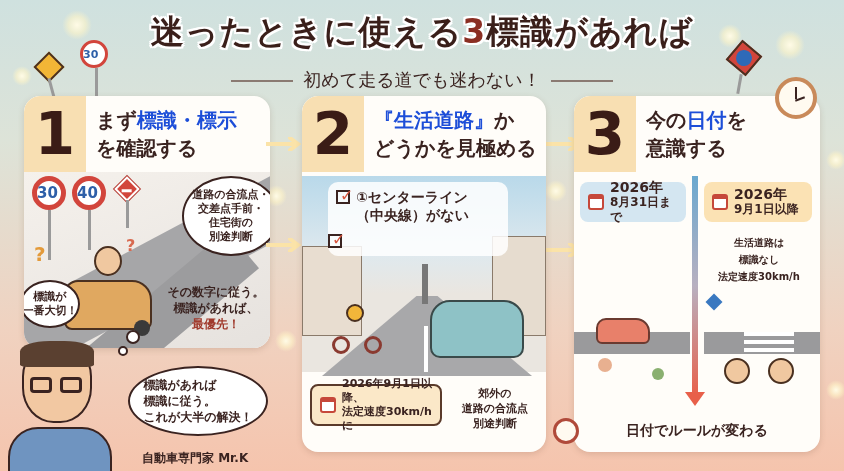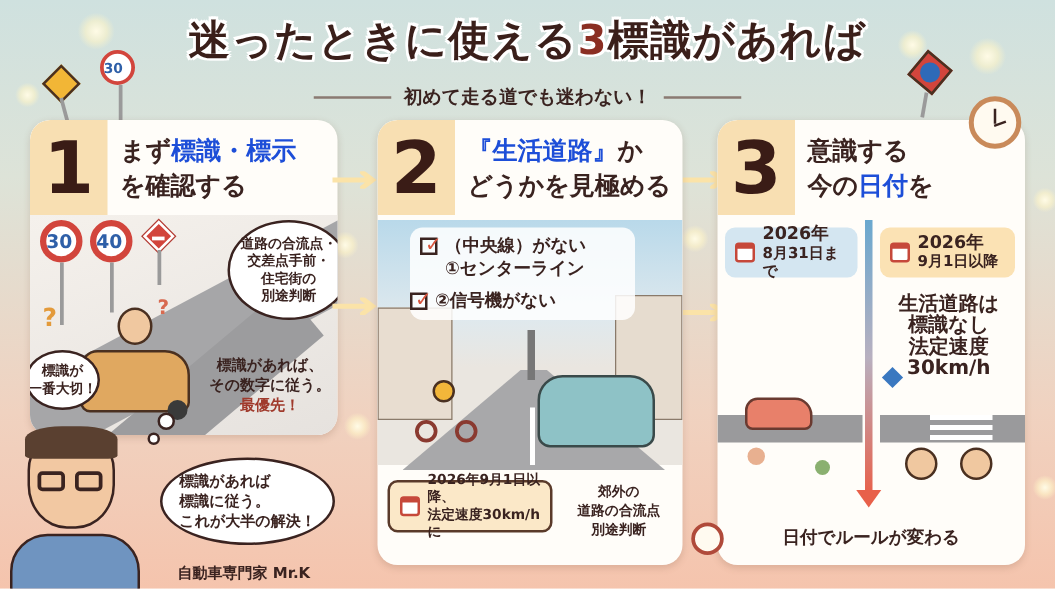--- a/index.html
+++ b/index.html
@@ -3,21 +3,21 @@
 <meta charset="utf-8">
 <style>
 *{box-sizing:border-box;margin:0;padding:0}
 body{width:844px;height:471px;overflow:hidden;font-family:"DejaVu Sans","Liberation Sans",sans-serif;color:#3a2320;}
 #root{position:relative;width:844px;height:471px;overflow:hidden;
 background:linear-gradient(180deg,#cfe1df 0%,#dde3d8 30%,#f0d2c0 70%,#f5c4ad 100%);}
 .glow{position:absolute;border-radius:50%;background:radial-gradient(circle,#fffbe6 0%,rgba(255,245,200,.6) 40%,rgba(255,240,200,0) 70%);}
 .title{position:absolute;left:0;width:844px;top:10px;text-align:center;font-weight:bold;font-size:33px;color:#3a1f1a;letter-spacing:1px;
 text-shadow:2px 2px 0 #fff,-2px -2px 0 #fff,2px -2px 0 #fff,-2px 2px 0 #fff,0 2px 0 #fff,0 -2px 0 #fff,2px 0 0 #fff,-2px 0 0 #fff;}
 .title .num{color:#8a2e22}
-.subtitle{position:absolute;top:68px;left:0;width:844px;text-align:center;font-weight:bold;font-size:15px;color:#3a2320;}
+.subtitle{position:absolute;top:68px;left:0;width:844px;text-align:center;font-weight:normal;font-size:18px;color:#3a2320;}
 .subtitle .line{display:inline-block;width:62px;height:2px;background:#8a7a72;vertical-align:middle;margin:0 10px;}
 .card{position:absolute;top:96px;background:#fffdf9;border-radius:16px;box-shadow:0 2px 6px rgba(120,80,60,.2);overflow:hidden;}
 .card .badge{position:absolute;left:0;top:0;width:62px;height:76px;background:#f8dfb2;border-radius:16px 0 0 0;
 display:flex;align-items:center;justify-content:center;font-size:58px;font-weight:bold;color:#3a1c16;}
 .card .head{position:absolute;left:72px;top:10px;font-size:20px;font-weight:bold;line-height:28px;color:#3a2320;}
 .card .head .hl{color:#1d4ed8}
 .scene{position:absolute;left:0;right:0;}
 .txt{position:absolute;font-weight:bold;text-align:center;font-size:12px;line-height:16px;color:#3a2320;}
 .bubble{position:absolute;background:#fff;border:2px solid #3a2320;border-radius:50%;display:flex;align-items:center;justify-content:center;text-align:center;font-weight:bold;font-size:11px;line-height:14px;color:#3a2320;}
 .arrow{position:absolute;width:38px;height:14px;}
@@ -103,22 +103,22 @@
       <div style="position:absolute;left:110px;top:148px;width:16px;height:16px;border-radius:50%;background:#3a3a3a"></div>
       <div style="position:absolute;left:10px;top:70px;font-size:20px;font-weight:bold;color:#e39a3a">?</div>
       <div style="position:absolute;left:102px;top:64px;font-size:16px;font-weight:bold;color:#d86a50">?</div>
       <div class="bubble" style="left:-4px;top:108px;width:60px;height:48px;border-radius:50%">
         <div>
             <div>標識が</div>
             <div>一番大切！</div>
           </div>
       </div>
       <div class="txt" style="left:140px;top:112px;width:104px;">
+        <div>その数字に従う。</div>
         <div>標識があれば、</div>
-        <div>その数字に従う。</div>
         <div style="color:#a03a2c">最優先！</div>
       </div>
     </div>
   </div>
 
   <svg class="arrow" style="left:266px;top:137px" viewBox="0 0 38 14">
       <path d="M0 7 H30 M24 1 L32 7 L24 13" stroke="#fbe3a8" stroke-width="4" fill="none" stroke-linecap="round"></path>
     </svg>
   <svg class="arrow" style="left:266px;top:238px" viewBox="0 0 38 14">
       <path d="M0 7 H30 M24 1 L32 7 L24 13" stroke="#fbe3a8" stroke-width="4" fill="none" stroke-linecap="round"></path>
@@ -165,29 +165,28 @@
       <div style="position:absolute;left:122px;top:150px;width:4px;height:46px;background:#fff"></div>
 
       <div style="position:absolute;left:120px;top:88px;width:6px;height:40px;background:#777"></div>
 
       <div style="position:absolute;left:26px;top:6px;width:180px;height:74px;background:rgba(255,255,255,.85);border-radius:10px;">
         <div style="position:absolute;left:8px;top:6px;display:flex;font-weight:bold;font-size:14px;line-height:18px">
           <span style="display:inline-block;width:14px;height:14px;border:2px solid #3a2320;margin:2px 6px 0 0;position:relative">
               <span style="position:absolute;left:2px;top:-4px;color:#d8553e;font-size:16px;line-height:16px">✓</span>
             </span>
           <div>
+              <div>①センターライン</div>
               <div>（中央線）がない</div>
-              <div>①センターライン</div>
             </div>
         </div>
         <div style="position:absolute;left:0px;top:50px;display:flex;font-weight:bold;font-size:14px;line-height:18px">
           <span style="display:inline-block;width:14px;height:14px;border:2px solid #3a2320;margin:2px 6px 0 0;position:relative">
               <span style="position:absolute;left:2px;top:-4px;color:#d8553e;font-size:16px;line-height:16px">✓</span>
             </span>
-          <div>②信号機がない</div>
         </div>
       </div>
 
       <div class="person" style="left:44px;top:128px;width:18px;height:18px;background:#f2b63a;border:2px solid #4a3020"></div>
       <div style="position:absolute;left:30px;top:160px;width:18px;height:18px;border-radius:50%;border:3px solid #8a3a30"></div>
       <div style="position:absolute;left:62px;top:160px;width:18px;height:18px;border-radius:50%;border:3px solid #8a3a30"></div>
 
       <div style="position:absolute;left:128px;top:124px;width:94px;height:58px;background:#8ec2c6;border:2px solid #3a4a4a;border-radius:20px 20px 10px 10px"></div>
     </div>
     <div class="datebox" style="left:8px;top:288px;width:132px;height:42px;background:#fbe8c8;border:2px solid #5a3a2a;font-size:11px;line-height:14px">
@@ -202,43 +201,43 @@
       <div>道路の合流点</div>
       <div>別途判断</div>
     </div>
   </div>
 
   <div class="card" style="left:574px;width:246px;height:356px">
     <div class="badge">
         <span>3</span>
       </div>
     <div class="head">
+      <div><span>今の</span><span class="hl">日付</span><span>を</span></div>
       <div>意識する</div>
-      <div><span>今の</span><span class="hl">日付</span><span>を</span></div>
     </div>
 
     <div style="position:absolute;left:118px;top:80px;width:6px;height:220px;background:linear-gradient(180deg,#6aa8cf 0%,#b8b0c0 50%,#e8604a 100%)"></div>
     <div style="position:absolute;left:111px;top:296px;width:0;height:0;border-left:10px solid transparent;border-right:10px solid transparent;border-top:14px solid #e8604a"></div>
 
     <div class="datebox" style="left:6px;top:86px;width:106px;height:40px;background:#d4e6f1;font-size:12px;line-height:15px">
       <span class="cal"></span>
       <div>
           <div style="font-size:14px">2026年</div>
           <div>8月31日まで</div>
         </div>
     </div>
 
     <div class="datebox" style="left:130px;top:86px;width:108px;height:40px;background:#fbe2b4;font-size:12px;line-height:15px">
       <span class="cal"></span>
       <div>
           <div style="font-size:14px">2026年</div>
           <div>9月1日以降</div>
         </div>
     </div>
-    <div class="txt" style="left:128px;top:138px;width:114px;font-size:16px;line-height:17px">
+    <div class="txt" style="left:128px;top:138px;width:114px;font-size:10px;line-height:17px">
       <div>生活道路は</div>
       <div>標識なし</div>
       <div>法定速度30km/h</div>
     </div>
 
     <div style="position:absolute;left:0;top:236px;width:116px;height:22px;background:#9a9a9c"></div>
     <div style="position:absolute;left:22px;top:222px;width:54px;height:26px;background:#e8806a;border:2px solid #6a3a30;border-radius:10px 14px 6px 6px"></div>
     <div class="person" style="left:24px;top:262px;width:14px;height:14px;background:#e8b090"></div>
     <div class="person" style="left:78px;top:272px;width:12px;height:12px;background:#8ab070"></div>
 

